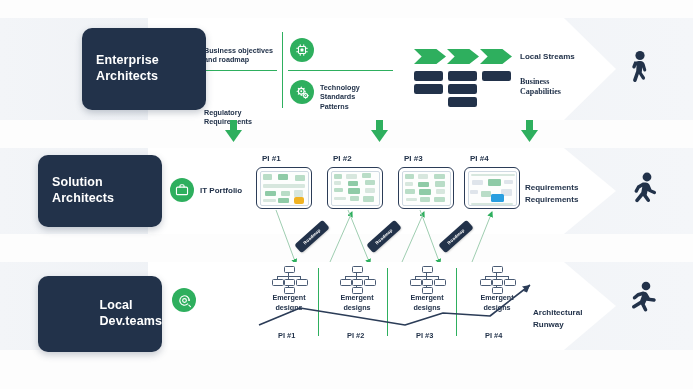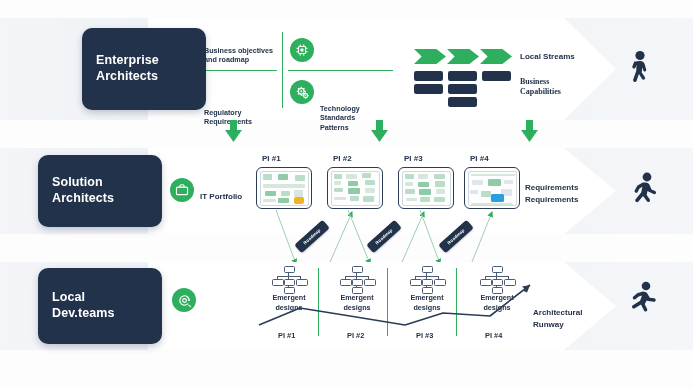--- a/index.html
+++ b/index.html
@@ -160,21 +160,21 @@
       <g stroke="#fff" stroke-width="1.8" stroke-linecap="round">
         <path d="M10 3.4v1.6M10 15v1.6M3.4 10h1.6M15 10h1.6M5.3 5.3l1.1 1.1M13.6 13.6l1.1 1.1M14.7 5.3l-1.1 1.1M6.4 13.6l-1.1 1.1"></path>
       </g>
       <circle cx="17" cy="17" r="3.2" fill="none" stroke="#fff" stroke-width="1.7"></circle>
       <circle cx="17" cy="17" r="1.1"></circle>
       <g stroke="#fff" stroke-width="1.6" stroke-linecap="round">
         <path d="M17 12.6v1.2M17 20.2v1.2M12.6 17h1.2M20.2 17h1.2"></path>
       </g>
     </svg>
   </div>
-  <div class="lbl" style="left:320px;top:83px;width:62px;margin-top:21px;">Technology Standards Patterns</div>
+  <div class="lbl" style="left:320px;top:83px;width:62px;">Technology Standards Patterns</div>
 
   <div class="chev" style="left:414px;top:49px;width:32px;"></div>
   <div class="chev" style="left:447px;top:49px;width:32px;"></div>
   <div class="chev" style="left:480px;top:49px;width:32px;"></div>
   <div class="lbl big" style="left:520px;top:52px;width:80px;">Local Streams</div>
 
   <div class="cap" style="left:414px;top:71px;width:29px;"></div>
   <div class="cap" style="left:448px;top:71px;width:29px;"></div>
   <div class="cap" style="left:482px;top:71px;width:29px;"></div>
   <div class="cap" style="left:414px;top:84px;width:29px;"></div>
@@ -213,21 +213,21 @@
       <div>Architects</div>
     </div>
   </div>
 
   <div class="circ" style="left:170px;top:178px;width:24px;height:24px;">
     <svg width="14" height="14" viewBox="0 0 24 24" fill="none" stroke="#ffffff" stroke-width="1.9" stroke-linecap="round">
       <rect x="2.5" y="7" width="19" height="13" rx="2.2"></rect>
       <path d="M8.5 7V5a2 2 0 0 1 2-2h3a2 2 0 0 1 2 2v2"></path>
     </svg>
   </div>
-  <div class="lbl big" style="left:200px;top:192px;width:60px;">IT Portfolio</div>
+  <div class="lbl big" style="left:200px;top:186px;width:60px;">IT Portfolio</div>
 
   <div class="lbl big" style="left:262px;top:154px;">PI #1</div>
   <div class="pi-card" style="left:256px;top:167px;">
     <div class="inner">
       <div class="nd" style="left:2px;top:2px;width:9px;height:6px;"></div>
       <div class="nd dk" style="left:17px;top:2px;width:10px;height:6px;"></div>
       <div class="nd" style="left:34px;top:3px;width:10px;height:6px;"></div>
       <div class="nd ln" style="left:2px;top:12px;width:42px;height:4px;"></div>
       <div class="nd dk" style="left:4px;top:19px;width:11px;height:5px;"></div>
       <div class="nd" style="left:20px;top:19px;width:9px;height:5px;"></div>
@@ -319,21 +319,21 @@
 
   <div class="tag" style="left:293px;top:231px;">Roadmap</div>
   <div class="tag" style="left:365px;top:231px;">Roadmap</div>
   <div class="tag" style="left:437px;top:231px;">Roadmap</div>
 
   <div class="row" style="top:262px;height:88px;">
     <div class="rowbg"></div>
     <div class="band"></div>
   </div>
 
-  <div class="navy-label" style="left:38px;top:268px;height:76px;">
+  <div class="navy-label" style="left:38px;top:276px;height:76px;justify-content:flex-end;">
     <div>
       <div>Local</div>
       <div>Dev.teams</div>
     </div>
   </div>
 
   <div class="circ" style="left:172px;top:288px;width:24px;height:24px;">
     <svg width="15" height="15" viewBox="0 0 24 24" fill="none" stroke="#ffffff" stroke-width="1.8" stroke-linecap="round">
       <path d="M19.5 12a7.5 7.5 0 1 0-2.4 5.5"></path>
       <path d="M19.8 9.3l-2.6 2.6 3 .4z" fill="#fff" stroke="none"></path>

